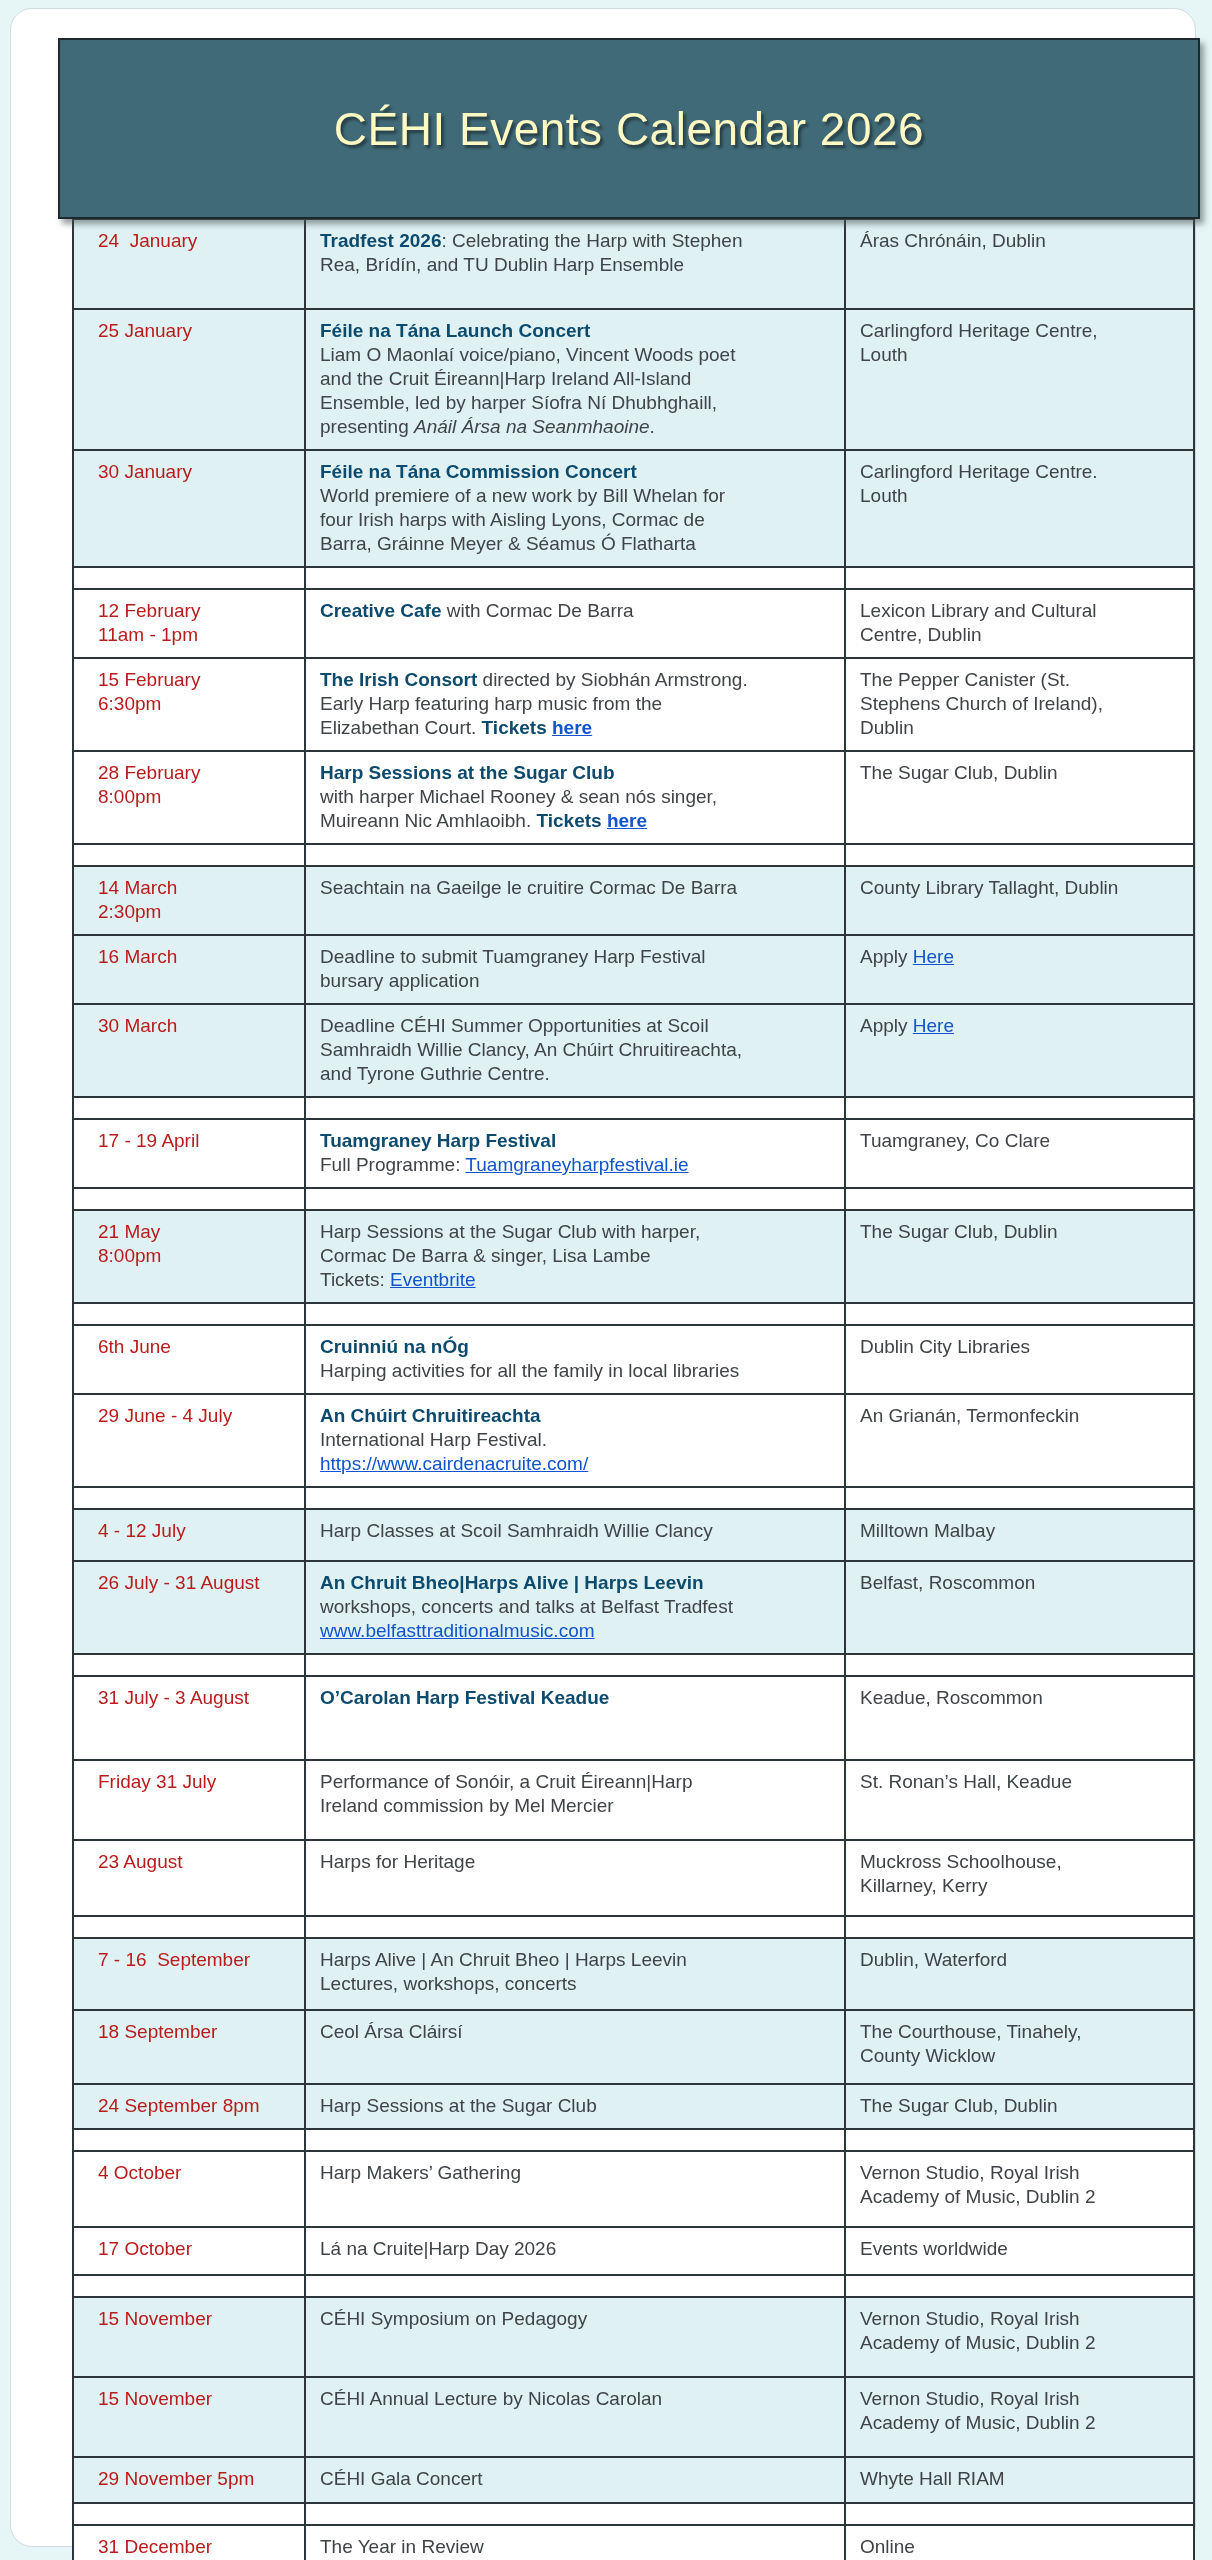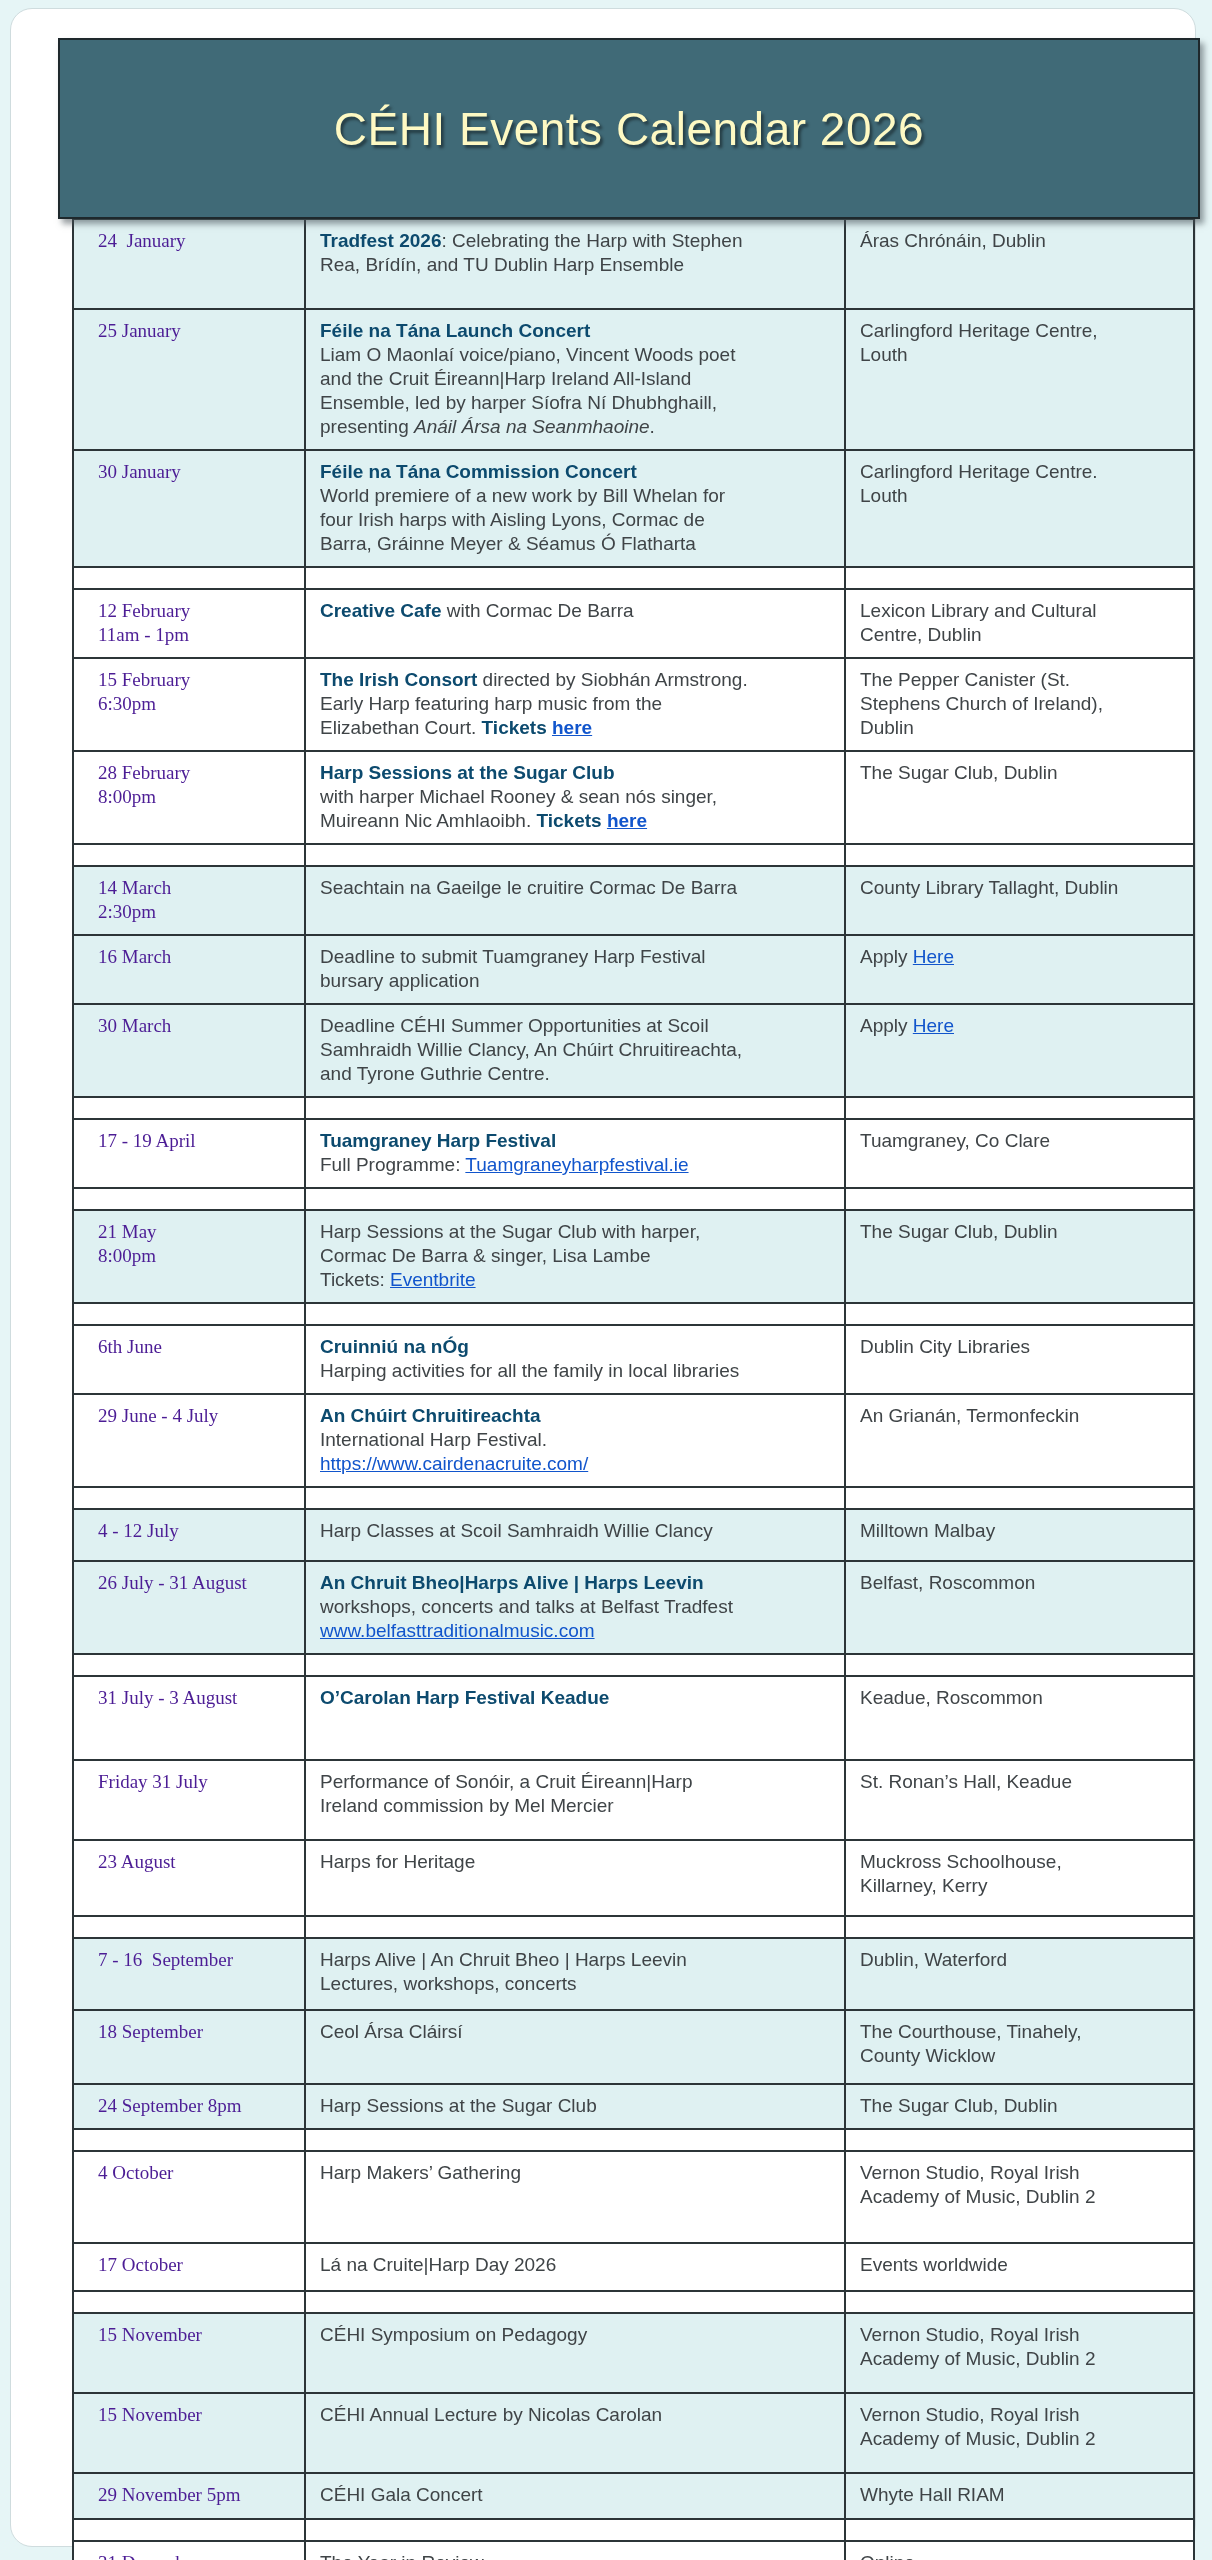--- a/index.html
+++ b/index.html
@@ -31,21 +31,21 @@
   table{border-collapse:collapse;width:100%;table-layout:fixed;}
   td{
     border:2px solid #2c3538;
     vertical-align:top;
     padding:9px 14px 10px 14px;
     font-size:19px;line-height:24px;
   }
   .row.tint td{background:var(--row_tint,#dff1f2);}
   .row.plain td{background:#ffffff;}
   .spacer td{background:#ffffff;height:20px;padding:0;}
-  .c-date{white-space:pre-wrap;padding-left:24px;color:#4c1d95;font-family:Liberation Serif, serif;}
+  .c-date{white-space:pre-wrap;padding-left:24px;color:#b91c1c;}
   .line{min-height:24px;}
   .b{font-weight:bold;color:#0c4a6e;}
   .i{font-style:italic;}
   a.lnk{color:var(--link,#1155cc);text-decoration:underline;cursor:pointer;}
   a.lnk.b{color:var(--link,#1155cc);}
 </style>
 </head>
 <body>
 
 <div class="card"></div>
@@ -326,21 +326,21 @@
           </td>
           <td>
             <div class="line"><span>The Sugar Club, Dublin</span></div>
           </td>
         </tr>
         <tr class="spacer">
           <td></td>
           <td></td>
           <td></td>
         </tr>
-        <tr class="row plain" style="height: 92px;">
+        <tr class="row plain" style="height: 76px;">
           <td class="c-date">4 October</td>
           <td>
             <div class="line"><span>Harp Makers’ Gathering</span></div>
           </td>
           <td>
             <div class="line"><span>Vernon Studio, Royal Irish</span></div>
             <div class="line"><span>Academy of Music, Dublin 2</span></div>
           </td>
         </tr>
         <tr class="row plain" style="height: 48px;">

